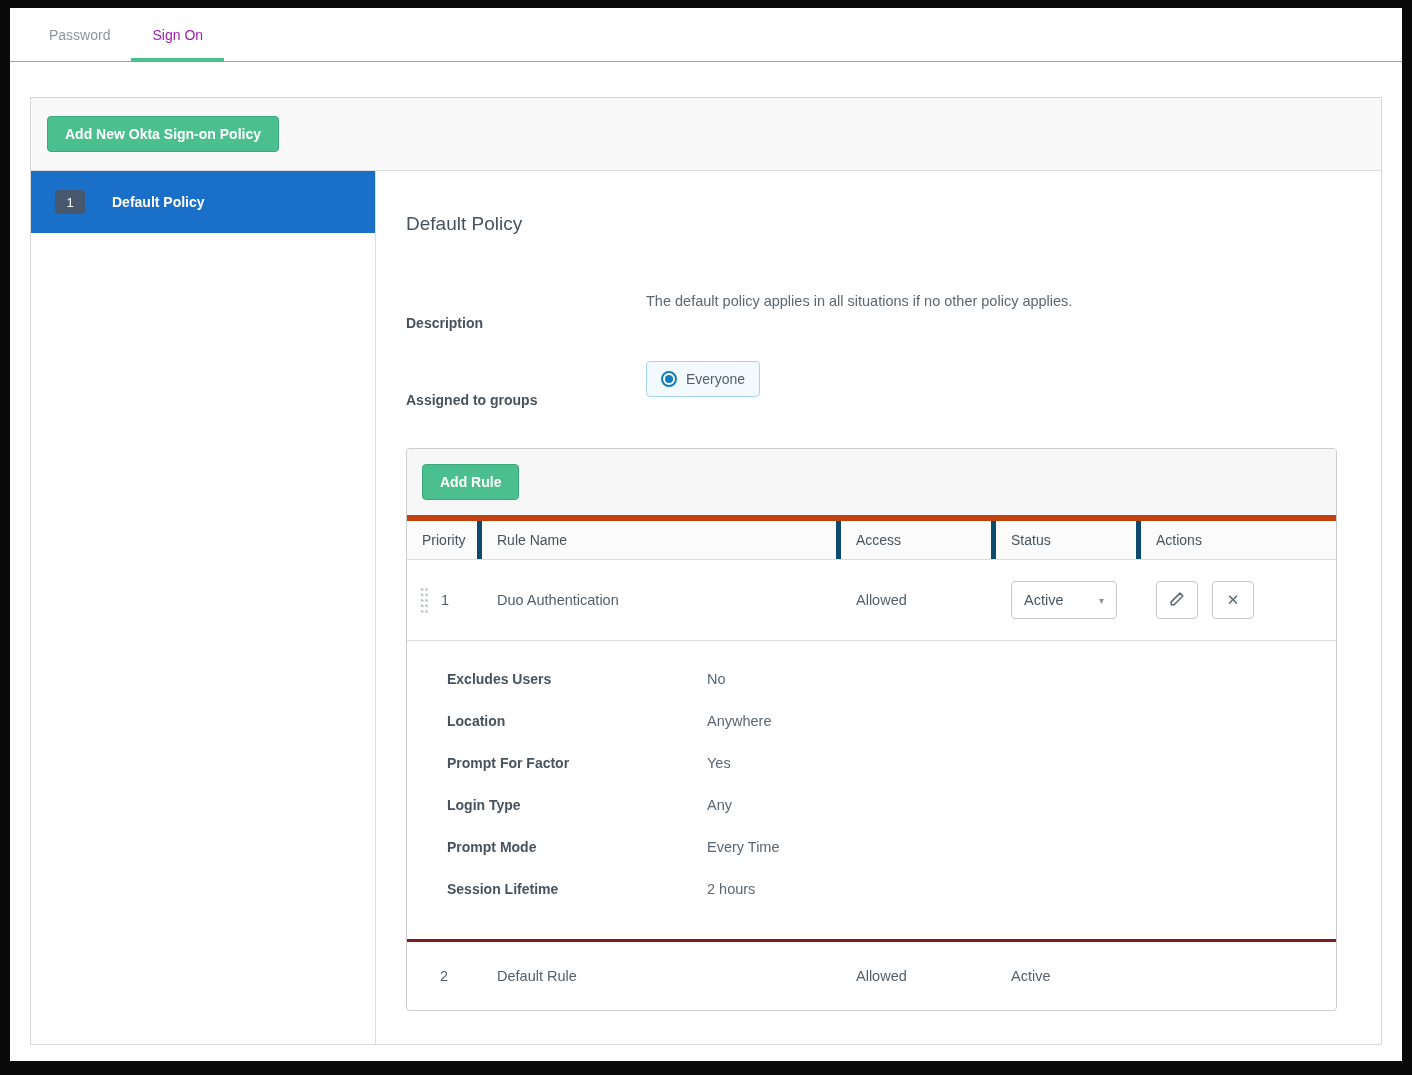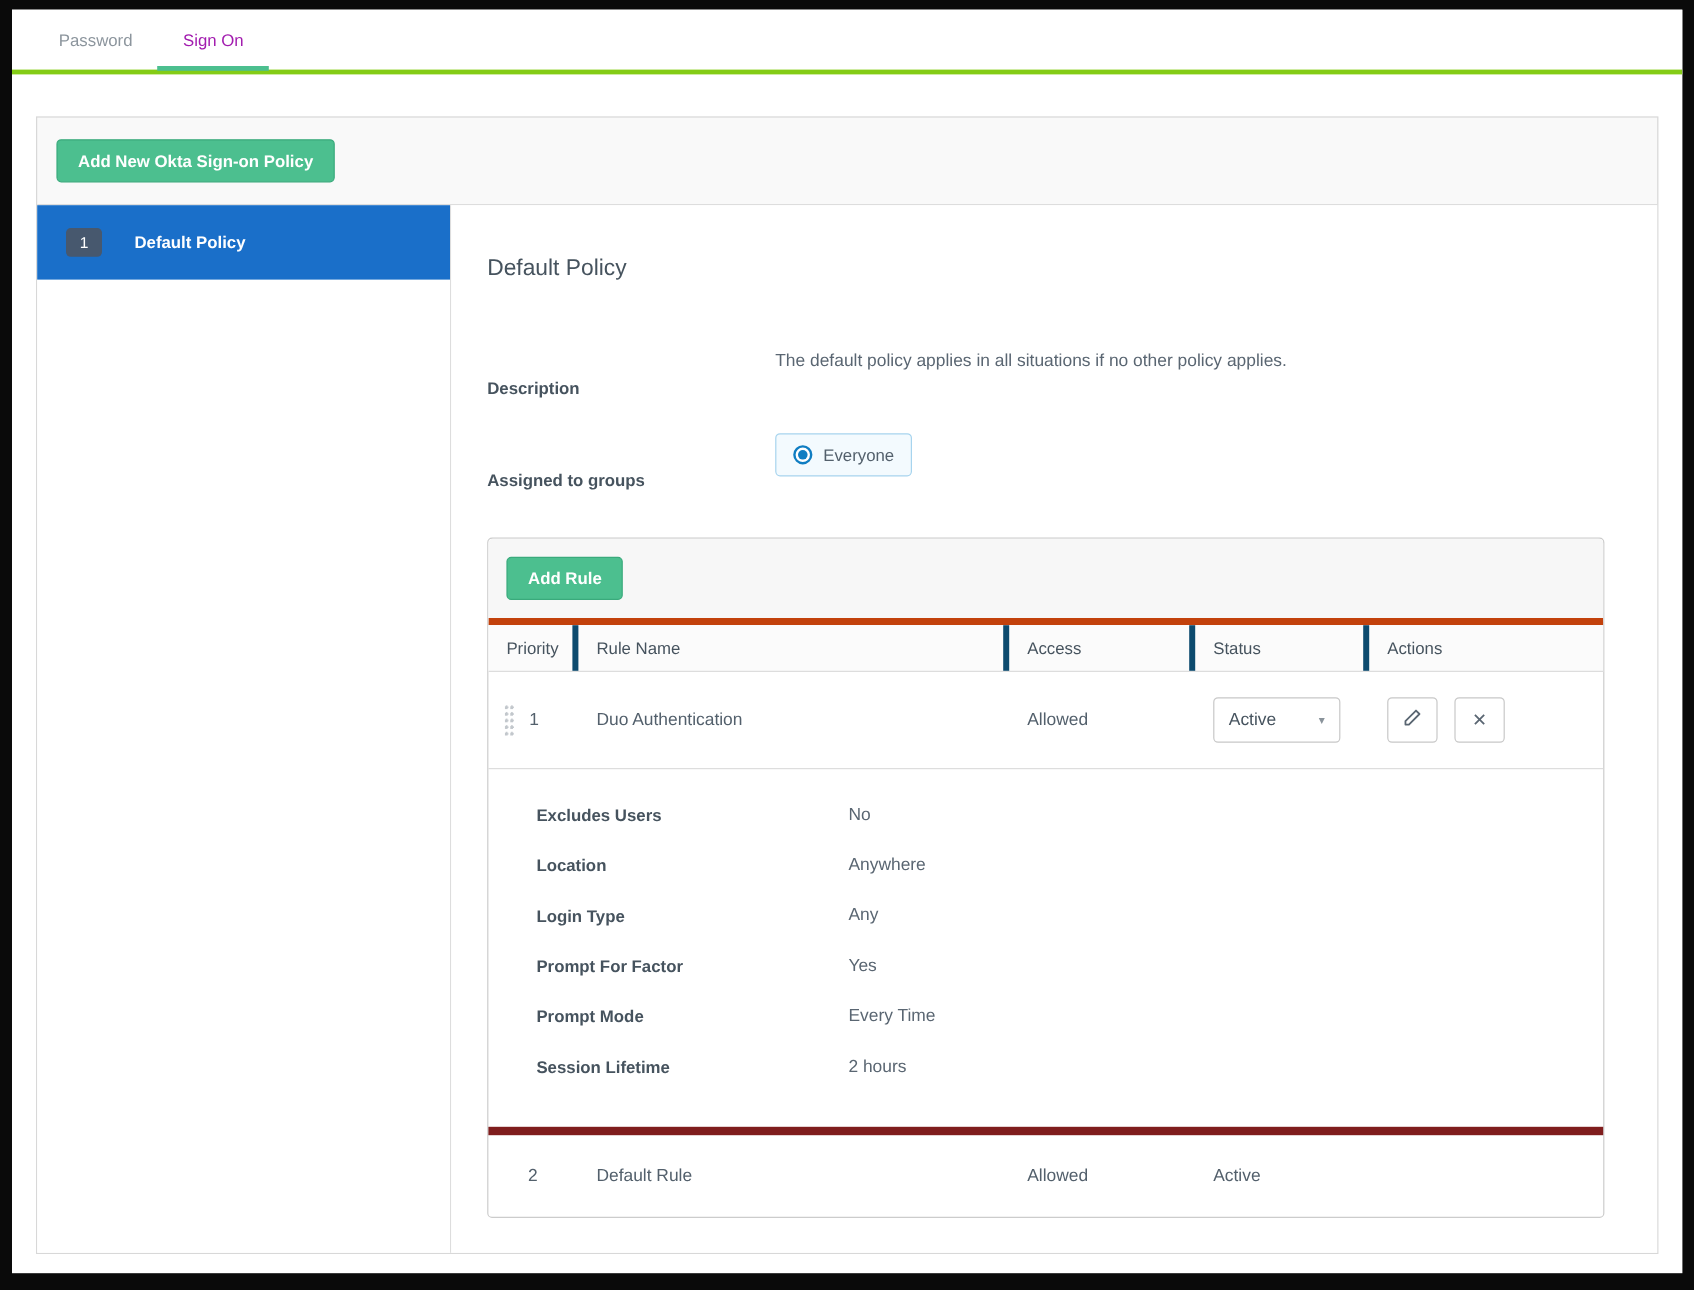--- a/index.html
+++ b/index.html
@@ -2,21 +2,21 @@
 <html><head>
 <meta charset="utf-8">
 <style>
   * { box-sizing: border-box; margin: 0; padding: 0; }
   html, body { background: #0a0a0a; }
   body { font-family: "Liberation Sans", sans-serif; }
   .screen { position: relative; width: 1412px; height: 1075px; background: #0a0a0a; overflow: hidden; }
   .page { position: absolute; top: 8px; left: 10px; right: 10px; bottom: 14px; background: #ffffff; overflow: hidden; }
 
   
-  .tabs { display: flex; align-items: stretch; height: 54px; border-bottom: 4px solid #84cc16; padding-left: 18px; background: #fff; }
+  .tabs { display: flex; align-items: stretch; height: 54px; border-bottom: 1px solid #84cc16; padding-left: 18px; background: #fff; }
   .tab { position: relative; display: flex; align-items: center; padding: 0 21px; font-size: 14px; color: #8c959d; cursor: pointer; }
   .tab.active { color: #a21caf; }
   .tab.active::after { content: ""; position: absolute; left: 0; right: 0; bottom: -1px; height: 4px; background: #4cbf8f; }
 
   
   .panel { position: absolute; top: 89px; left: 20px; right: 20px; bottom: 16px; border: 1px solid #d8d8d8; background: #f9f9f9; }
   .panel-toolbar { height: 72px; padding: 18px 16px; }
   .btn-green { display: inline-block; background: #4cbf8f; border: 1px solid #3aaa7c; border-radius: 4px; color: #ffffff; font-size: 14px; font-weight: bold; padding: 0 17px; height: 36px; line-height: 34px; cursor: pointer; font-family: inherit; }
   .panel-body { display: flex; position: absolute; top: 72px; bottom: 0; left: 0; right: 0; border-top: 1px solid #ddd; }
 
@@ -55,21 +55,21 @@
     background-image: radial-gradient(circle at 2px 2.5px, #c2c7cc 1.4px, transparent 1.6px);
     background-size: 4.5px 5.5px; }
   .rule-name { font-size: 14.5px; color: #53606c; }
 
   .status-select { display: inline-flex; align-items: center; justify-content: space-between; gap: 14px; min-width: 106px; height: 38px; padding: 0 12px; background: #fff; border: 1px solid #c8c8c8; border-radius: 4px; font-size: 14.5px; color: #46535e; cursor: pointer; font-family: inherit; }
   .caret { font-size: 10px; color: #8a939b; }
   .actions-cell { display: flex; gap: 14px; padding-left: 15px; }
   .icon-btn { width: 42px; height: 38px; background: #fff; border: 1px solid #c8c8c8; border-radius: 4px; display: flex; align-items: center; justify-content: center; cursor: pointer; color: #5a6672; font-size: 15px; }
 
   
-  .rule-details { padding: 30px 15px 42px 40px; border-bottom: 7px solid #7f1d1d; }
+  .rule-details { padding: 30px 15px 42px 40px; border-bottom: 3px solid #7f1d1d; }
   .detail-row { display: flex; margin-bottom: 26px; }
   .detail-row:last-child { margin-bottom: 0; }
   .detail-label { width: 260px; flex: none; font-size: 14px; font-weight: bold; color: #46535e; }
   .detail-value { font-size: 14.5px; color: #5a6672; }
 </style>
 </head>
 <body>
 
 <div class="screen">
   <div class="page">
@@ -160,26 +160,26 @@
             <div class="rule-details">
               <div class="detail-row">
                 <div class="detail-label">Excludes Users</div>
                 <div class="detail-value">No</div>
               </div>
               <div class="detail-row">
                 <div class="detail-label">Location</div>
                 <div class="detail-value">Anywhere</div>
               </div>
               <div class="detail-row">
+                <div class="detail-label">Prompt For Factor</div>
+                <div class="detail-value">Yes</div>
+              </div>
+              <div class="detail-row">
                 <div class="detail-label">Login Type</div>
                 <div class="detail-value">Any</div>
-              </div>
-              <div class="detail-row">
-                <div class="detail-label">Prompt For Factor</div>
-                <div class="detail-value">Yes</div>
               </div>
               <div class="detail-row">
                 <div class="detail-label">Prompt Mode</div>
                 <div class="detail-value">Every Time</div>
               </div>
               <div class="detail-row">
                 <div class="detail-label">Session Lifetime</div>
                 <div class="detail-value">2 hours</div>
               </div>
             </div>

